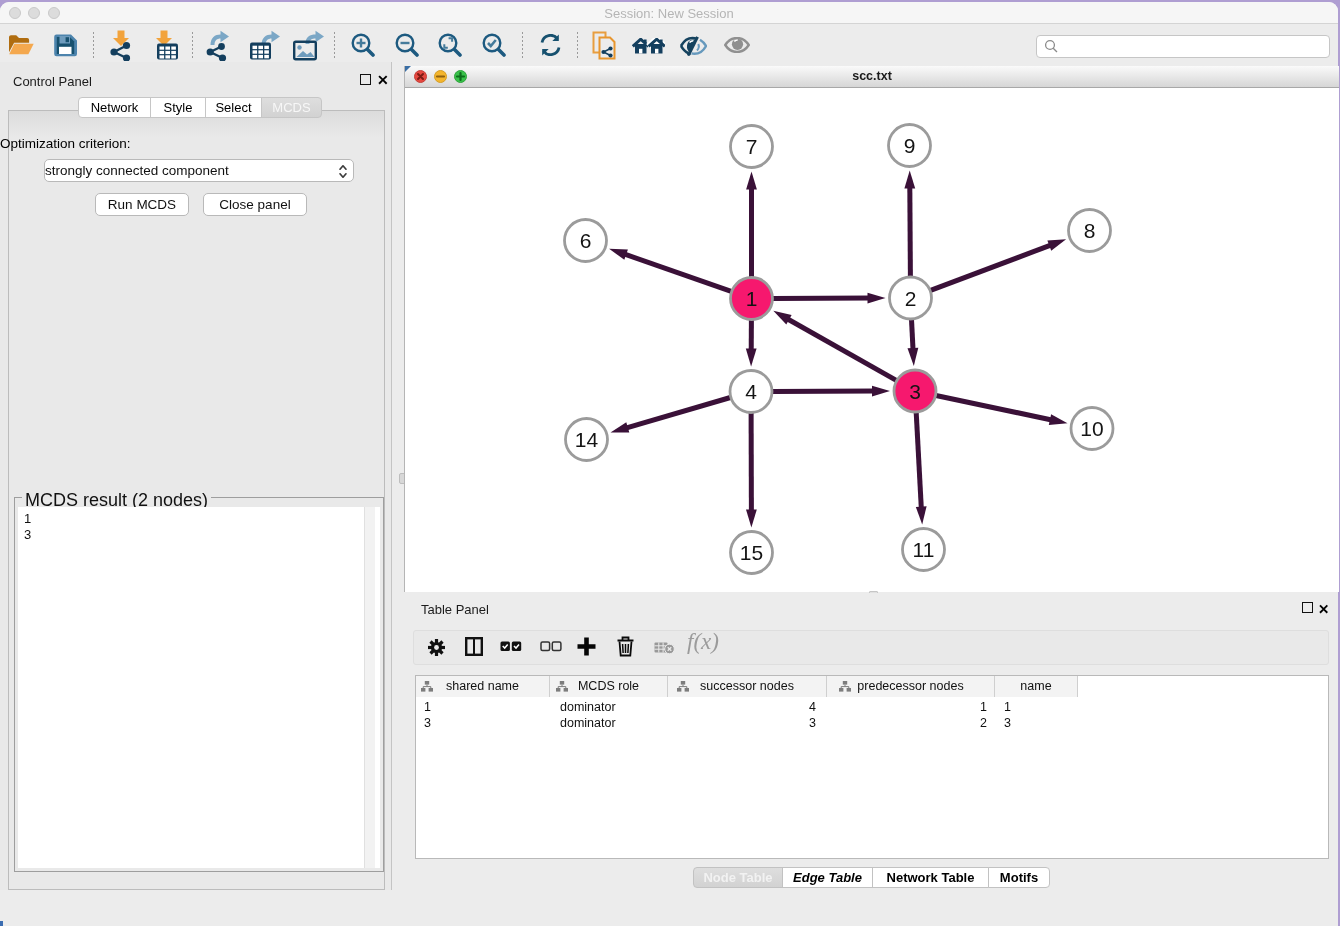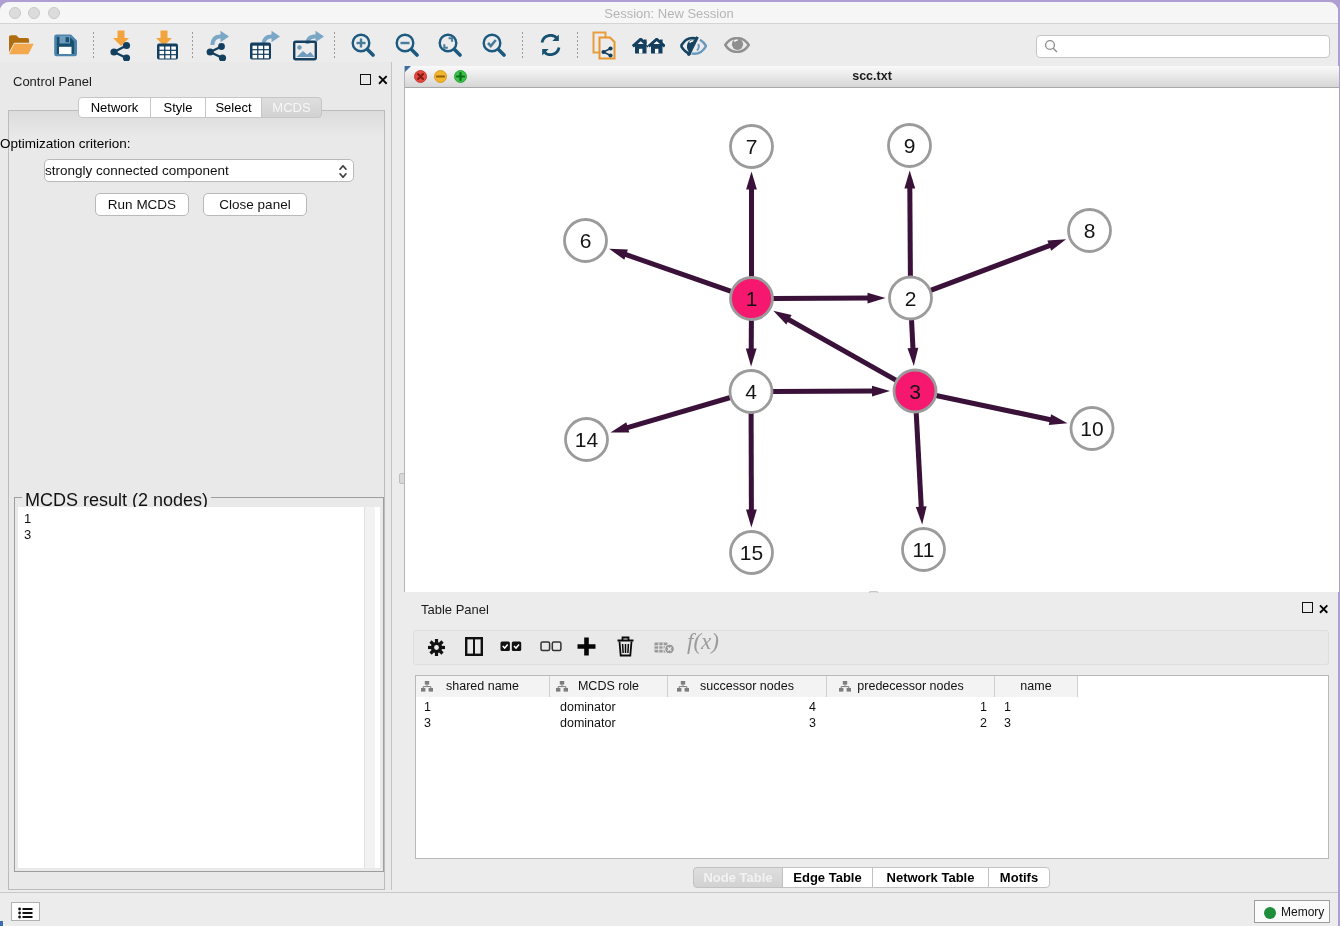--- a/index.html
+++ b/index.html
@@ -441,37 +441,19 @@
       <div class="td" style="left:411px;top:23px;width:160px;text-align:right;">1</div>
       <div class="td" style="left:588px;top:23px;">1</div>
       <div class="td" style="left:8px;top:39px;">3</div>
       <div class="td" style="left:144px;top:39px;">dominator</div>
       <div class="td" style="left:252px;top:39px;width:148px;text-align:right;">3</div>
       <div class="td" style="left:411px;top:39px;width:160px;text-align:right;">2</div>
       <div class="td" style="left:588px;top:39px;">3</div>
     </div>
     <div id="btabs">
       <div class="btab" style="left:289px;width:88px;border-radius:4px 0 0 4px;background:linear-gradient(#dedede,#d2d2d2);color:#f2f2f2;">Node Table</div>
-      <div class="btab" style="left:378px;width:89px;">Edge Table</div>
+      <div class="btab" style="left:378px;width:89px;font-style:italic;">Edge Table</div>
       <div class="btab" style="left:468px;width:115px;">Network Table</div>
       <div class="btab" style="left:584px;width:60px;border-radius:0 4px 4px 0;">Motifs</div>
     </div>
-  </div>
-  <div id="statusbar">
-    <div id="listbtn">
-        <svg style="position:absolute;left:6px;top:4px;" width="15" height="12" viewBox="0 0 15 12">
-          <g fill="#111">
-            <circle cx="1.6" cy="2" r="1.4"></circle>
-            <circle cx="1.6" cy="6" r="1.4"></circle>
-            <circle cx="1.6" cy="10" r="1.4"></circle>
-            <rect x="4.5" y="1" width="10" height="2"></rect>
-            <rect x="4.5" y="5" width="10" height="2"></rect>
-            <rect x="4.5" y="9" width="10" height="2"></rect>
-          </g>
-        </svg>
-      </div>
-    <div id="membtn">
-        <span style="position:absolute;left:9px;top:5.5px;width:12px;height:12px;border-radius:50%;background:#1e8e3a;"></span>
-        <span style="position:absolute;left:26px;top:4px;">Memory</span>
-      </div>
   </div>
 </div>
 <div style="position:absolute;left:0;top:921px;width:3px;height:5px;background:#3b6db1;"></div>
 
 </body></html>

